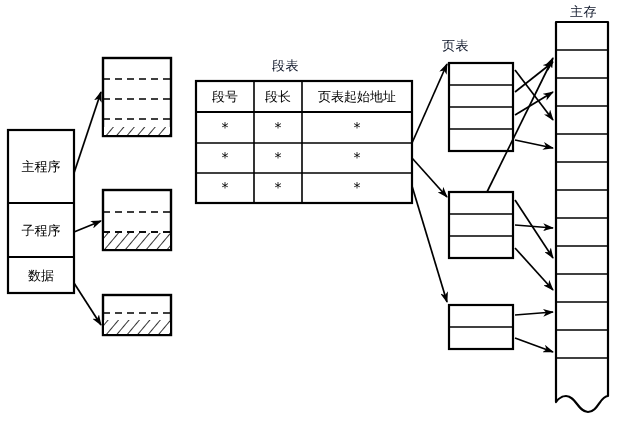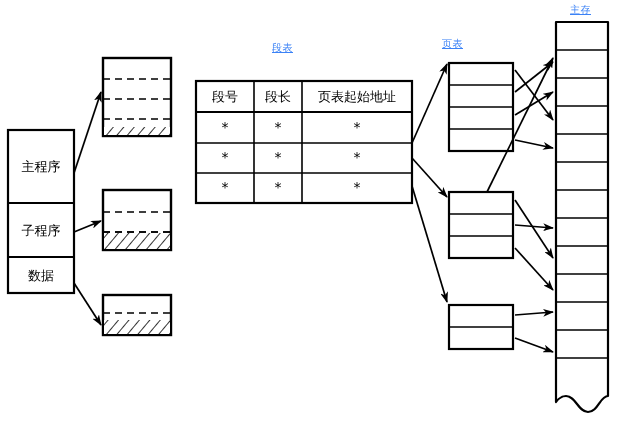--- a/index.html
+++ b/index.html
@@ -19,46 +19,45 @@
   }
   svg.layer {
     position: absolute;
     top: 0;
     left: 0;
     width: 620px;
     height: 428px;
   }
   .lbl {
     position: absolute;
-    font-size: 10px;
-    color: #3b82f6;
+    font-size: 13px;
+    color: #0f172a;
     white-space: nowrap;
     letter-spacing: 0.5px;
-    text-decoration: underline;
   }
   .cellText {
     font-size: 13px;
     fill: #000;
     text-anchor: middle;
     dominant-baseline: middle;
   }
   .starText {
     font-size: 14px;
     fill: #000;
     text-anchor: middle;
     dominant-baseline: middle;
     font-family: "DejaVu Sans", sans-serif;
   }
 </style>
 </head>
 <body>
 
 <div id="canvas">
 
-  <div class="lbl" id="lbl-seg-table" style="left:272px; top:41px;">段表</div>
+  <div class="lbl" id="lbl-seg-table" style="left:272px; top:57px;">段表</div>
   <div class="lbl" id="lbl-page-table" style="left:442px; top:37px;">页表</div>
   <div class="lbl" id="lbl-main-mem" style="left:570px; top:3px;">主存</div>
 
   <svg class="layer" viewBox="0 0 620 428">
     <defs>
       <marker id="arrow" markerWidth="11" markerHeight="8" refX="10" refY="4" orient="auto" markerUnits="userSpaceOnUse">
         <path d="M0,0 L11,4 L0,8 L3,4 Z" fill="#000"></path>
       </marker>
       <pattern id="hatch" width="8" height="8" patternUnits="userSpaceOnUse" patternTransform="rotate(40)">
         <rect width="8" height="8" fill="#fff"></rect>

